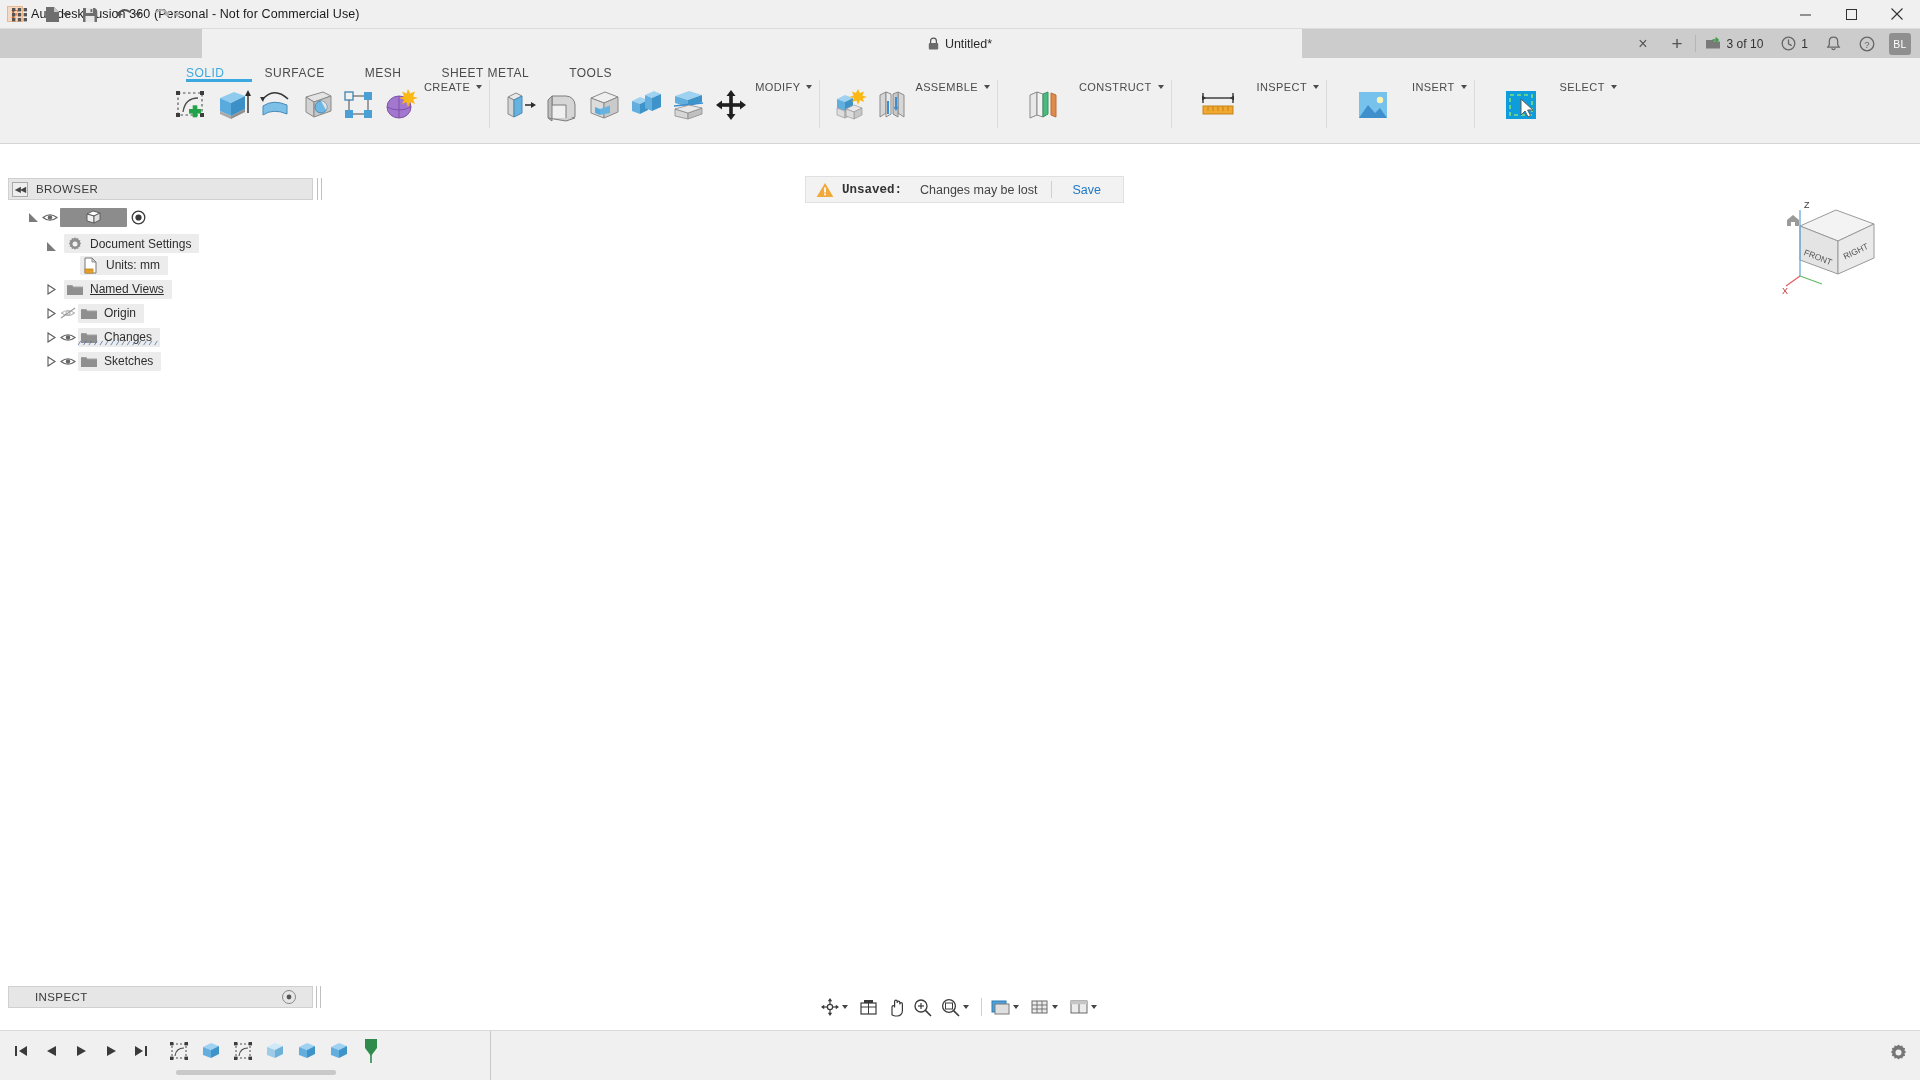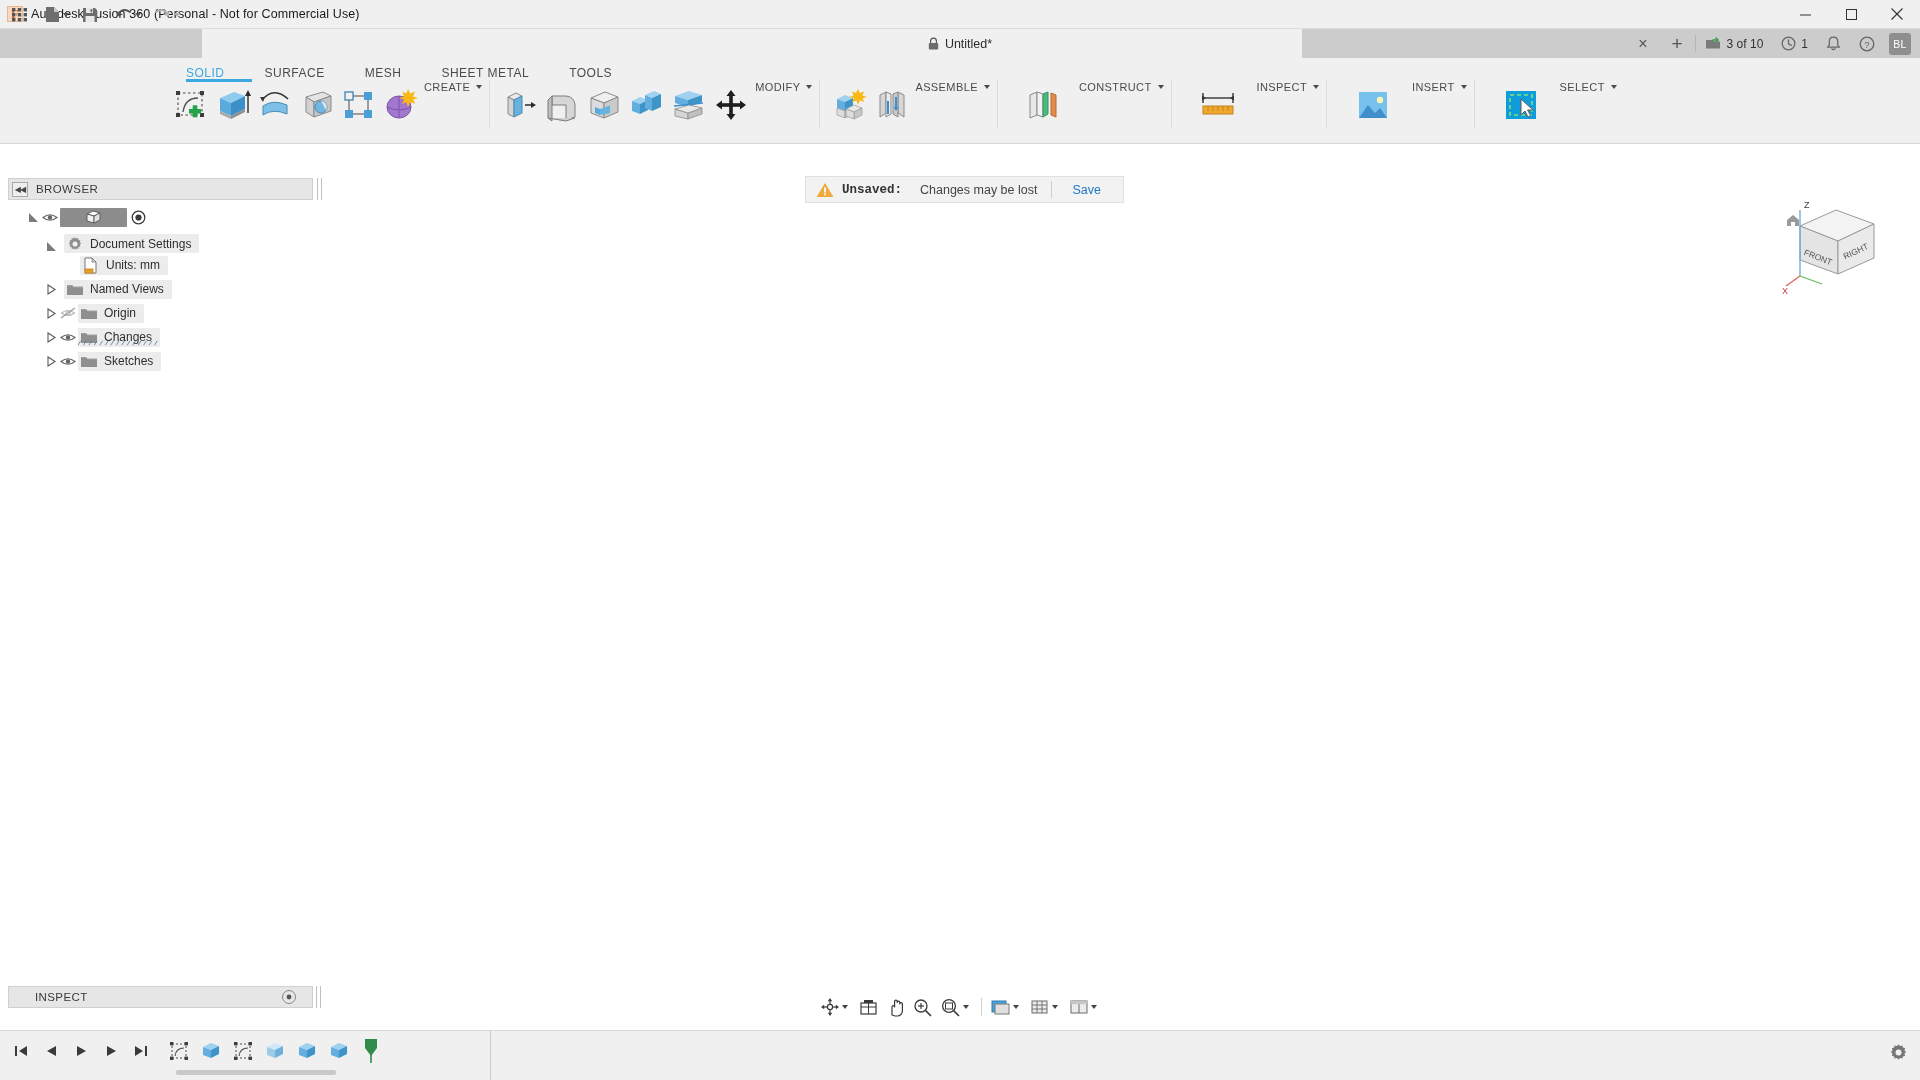--- a/index.html
+++ b/index.html
@@ -821,21 +821,21 @@
                 <line x1="4" y1="12" x2="4" y2="14.5"></line>
                   <line x1="6" y1="12" x2="6" y2="14.5"></line>
                   <line x1="8" y1="12" x2="8" y2="14.5"></line>
               </g>
             </svg>
           </div>
           <span class="t-label">Units: mm</span>
         </div>
       </div>
 
-      <div class="trow" style="padding-left:36px;">
+      <div class="trow" style="padding-left:36px;text-decoration:underline;">
         <div class="tarrow">
           <svg width="11" height="11" viewBox="0 0 11 11">
               <path d="M2 1 L9 5.5 L2 10 Z" fill="none" stroke="#5a5a5a" stroke-width="1.1"></path>
             </svg>
         </div>
         <div class="t-chip" style="margin-left:6px;">
           <div class="t-ico">
             <svg width="18" height="14" viewBox="0 0 18 14">
               <path d="M1 3 h5 l1.4 1.8 H17 V13 H1 Z" fill="#8f8f8f"></path>
               <path d="M1 3 h5 l1.4 1.8 H17 V5.6 H7.4 L6 3.8 H1 Z" fill="#a5a5a5"></path>

